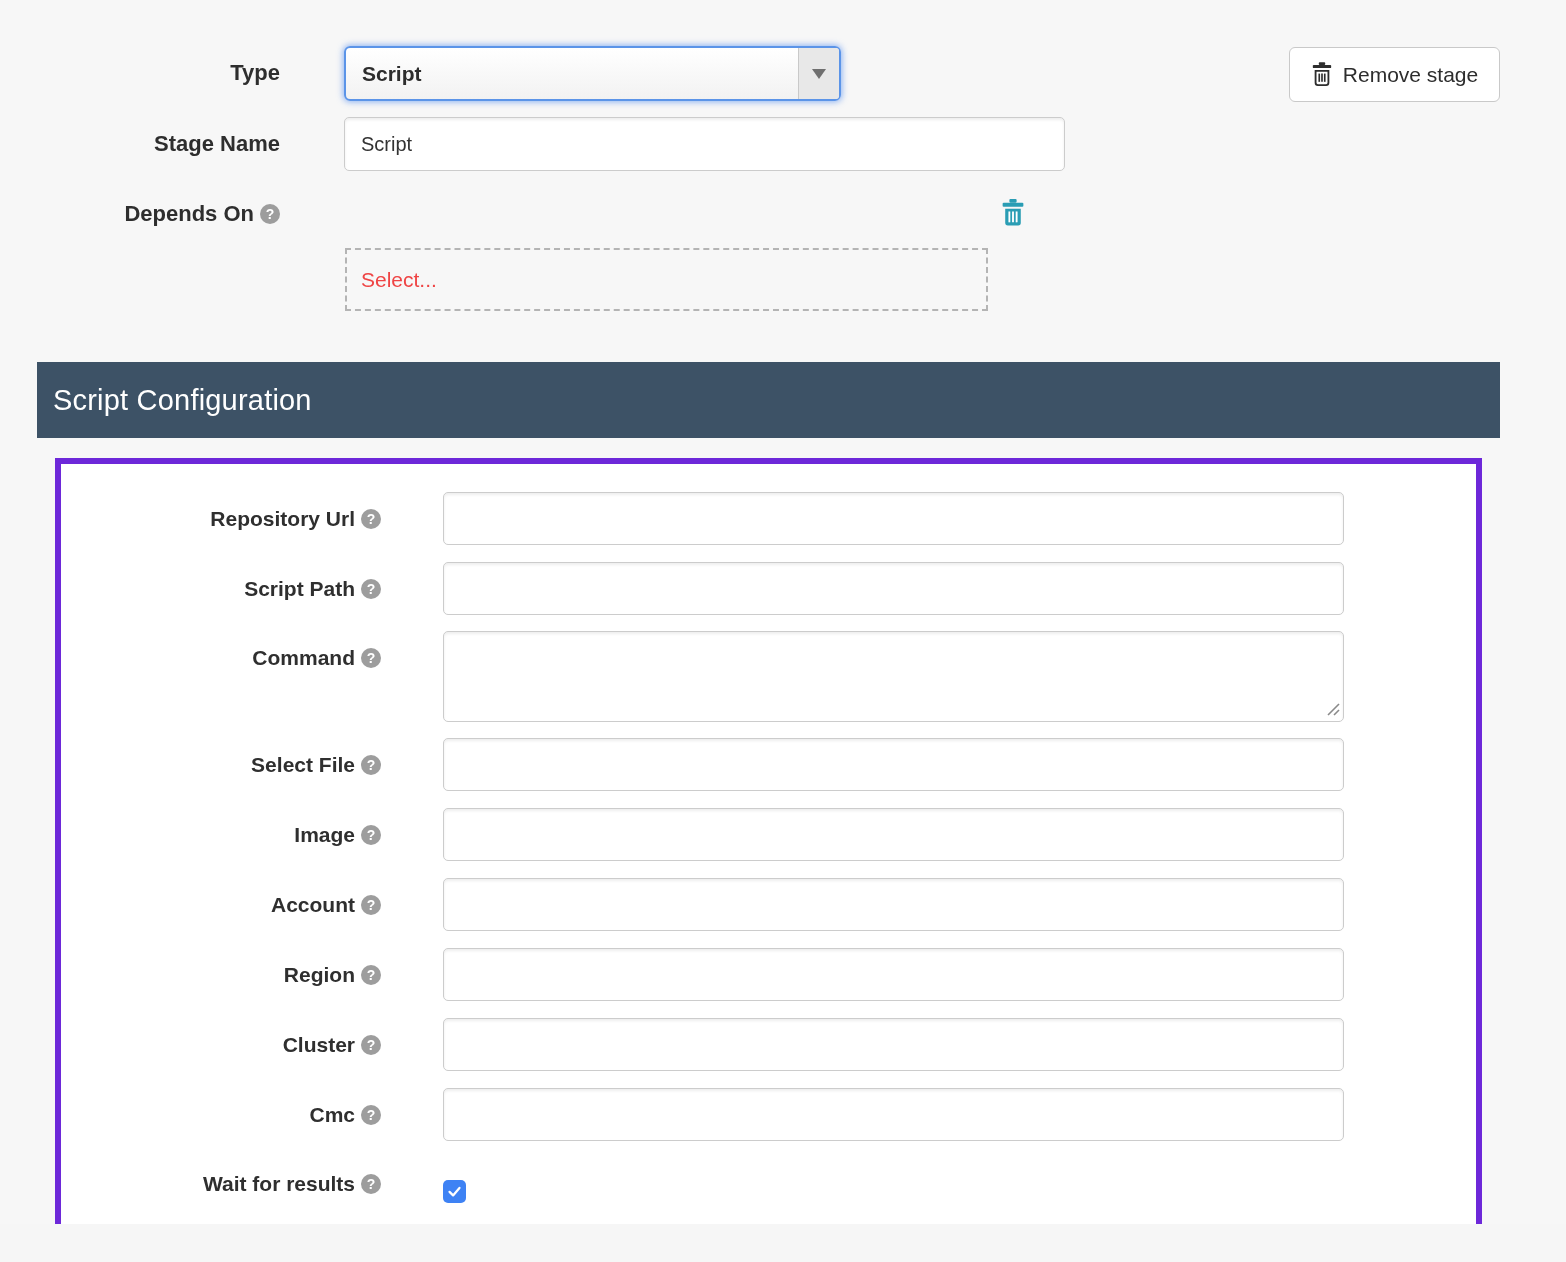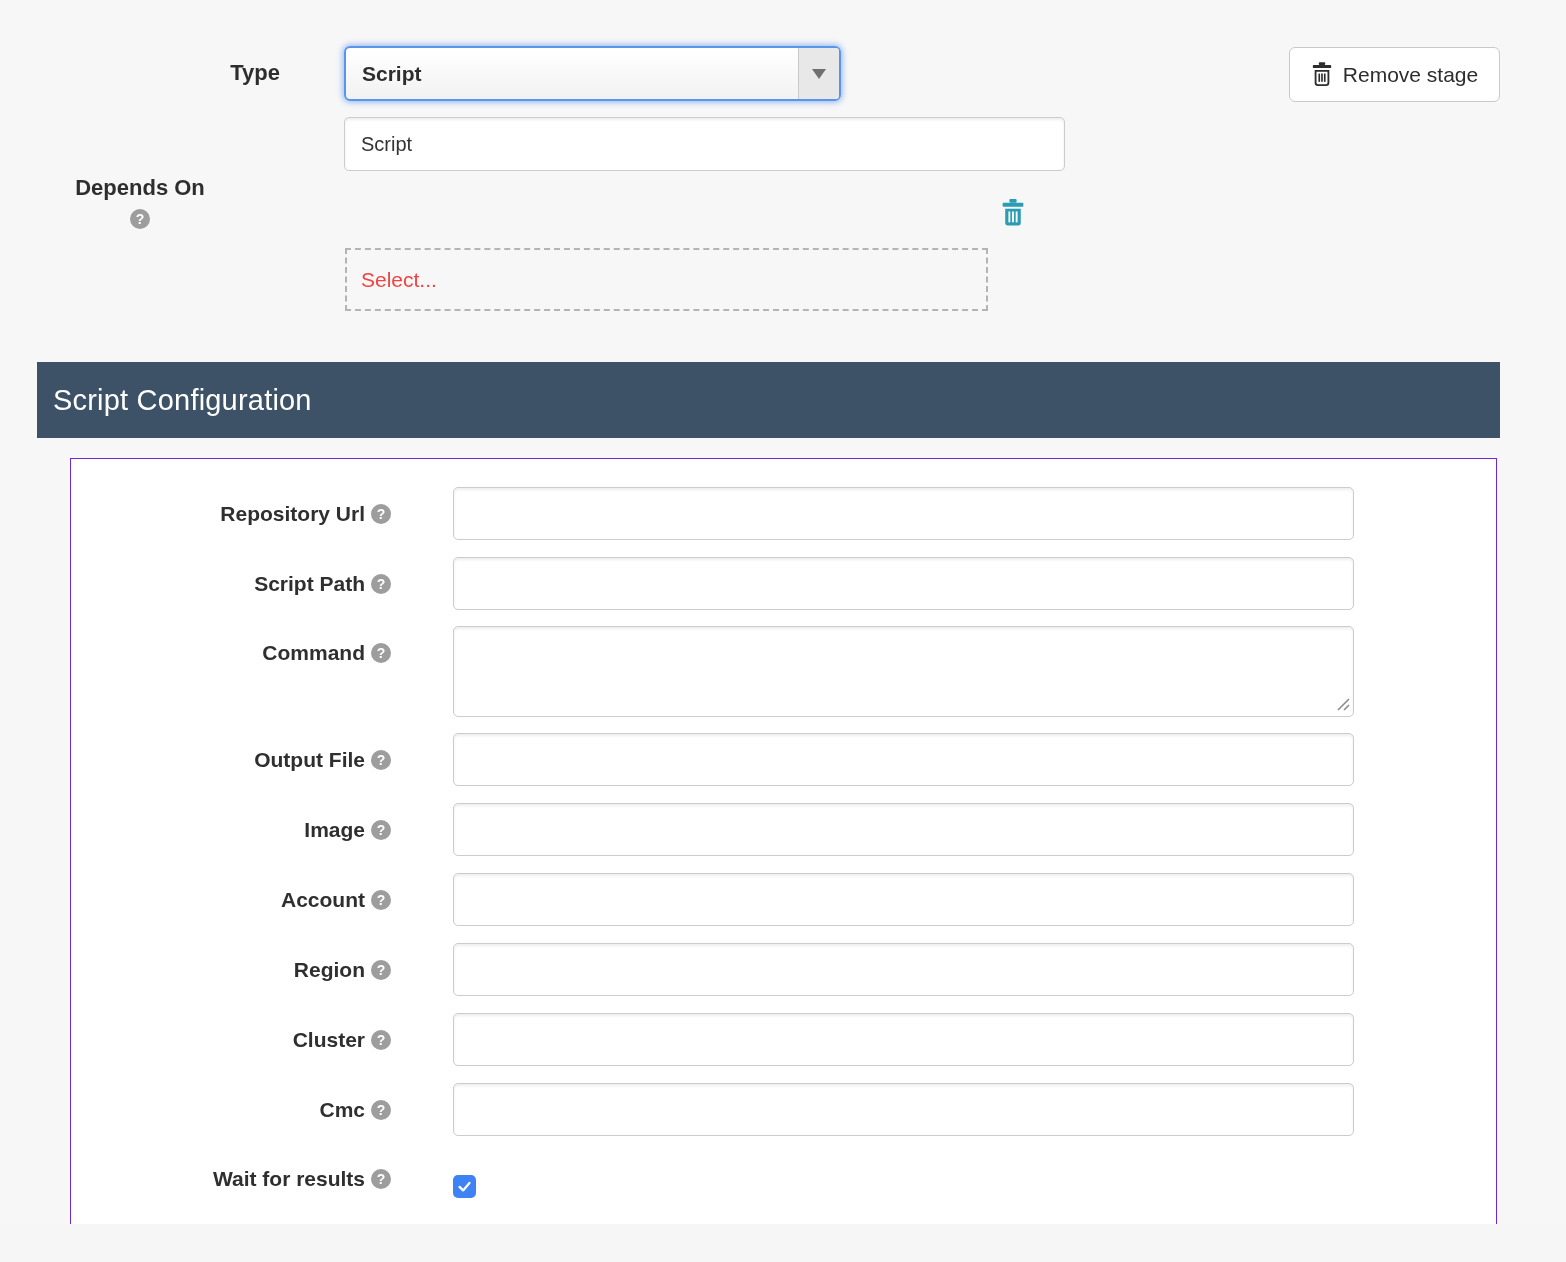--- a/index.html
+++ b/index.html
@@ -15,21 +15,21 @@
   }
 
   
   .tlabel{
     position:absolute;left:0;width:280px;height:30px;
     display:flex;align-items:center;justify-content:flex-end;gap:6px;
     font-size:22px;font-weight:700;color:#2e2e2e;line-height:30px;
   }
   .type-label{top:58px;}
   .stagename-label{top:129px;}
-  .depends-label{top:199px;flex-direction:column;}
+  .depends-label{top:199px;}
 
   .select-box{
     position:absolute;left:344px;top:46px;width:497px;height:55px;
     box-sizing:border-box;
     border:2px solid #5b94e8;border-radius:6px;
     box-shadow:0 0 6px 1px rgba(82,140,240,.65);
     background:linear-gradient(#ffffff,#f2f2f2);
     display:flex;align-items:center;
     padding-left:16px;
     font-size:21px;font-weight:700;color:#2d2d2d;
@@ -82,23 +82,23 @@
     position:absolute;left:37px;top:362px;width:1463px;height:76px;
     box-sizing:border-box;
     background:#3d5266;
     display:flex;align-items:center;
     padding-left:16px;
     color:#ffffff;font-size:29px;font-weight:400;letter-spacing:.2px;
   }
 
   
   .panel{
-    position:absolute;left:70px;top:458px;width:1427px;height:794px;
-    box-sizing:border-box;
-    background:#ffffff;border:1px solid #6d28d9;
+    position:absolute;left:55px;top:458px;width:1427px;height:794px;
+    box-sizing:border-box;
+    background:#ffffff;border:6px solid #6d28d9;
   }
   .crow{position:absolute;left:0;width:100%;height:53px;}
   .crow.tall{height:91px;}
   .flabel{
     position:absolute;left:0;top:0;width:320px;height:100%;
     display:flex;align-items:center;justify-content:flex-end;gap:6px;
     font-size:21px;font-weight:700;color:#2f2f2f;
   }
   .flabel.label-top{height:53px;text-align:center;}
   .cinput{
@@ -159,20 +159,23 @@
       <rect x="8.5" y="0" width="7" height="3" rx="1" fill="#2d2d2d"></rect>
       <rect x="2" y="3" width="20" height="3.5" rx="1" fill="#2d2d2d"></rect>
       <path d="M5 9.5 h14 v13 a2.5 2.5 0 0 1 -2.5 2.5 h-9 a2.5 2.5 0 0 1 -2.5 -2.5 z" fill="none" stroke="#2d2d2d" stroke-width="2"></path>
       <line x1="9" y1="12.5" x2="9" y2="21.5" stroke="#2d2d2d" stroke-width="1.8"></line>
       <line x1="12" y1="12.5" x2="12" y2="21.5" stroke="#2d2d2d" stroke-width="1.8"></line>
       <line x1="15" y1="12.5" x2="15" y2="21.5" stroke="#2d2d2d" stroke-width="1.8"></line>
     </svg>
     <span>Remove stage</span>
   </button>
 
+  <div class="tlabel stagename-label">
+      <span>Stage Name</span>
+    </div>
 
   <input class="txt-input stage-input" type="text" value="Script" style="">
 
   <div class="tlabel depends-label">
     <span>Depends On</span>
     <span class="help">?</span>
   </div>
 
 
   <svg class="trash-teal" viewBox="0 0 24 27">
@@ -217,21 +220,21 @@
       </div>
       <textarea class="ctextarea" style=""></textarea>
       <svg class="grip" viewBox="0 0 18 18">
         <line x1="16" y1="5" x2="5" y2="16" stroke="#8a8a8a" stroke-width="1.6"></line>
         <line x1="16" y1="11" x2="11" y2="16" stroke="#8a8a8a" stroke-width="1.6"></line>
       </svg>
     </div>
 
     <div class="crow" style="top:274px">
       <div class="flabel">
-        <span>Output File</span>
+        <span>Select File</span>
         <span class="help">?</span>
       </div>
       <input class="txt-input cinput" type="text" style="">
     </div>
 
     <div class="crow" style="top:344px">
       <div class="flabel">
         <span>Image</span>
         <span class="help">?</span>
       </div>

